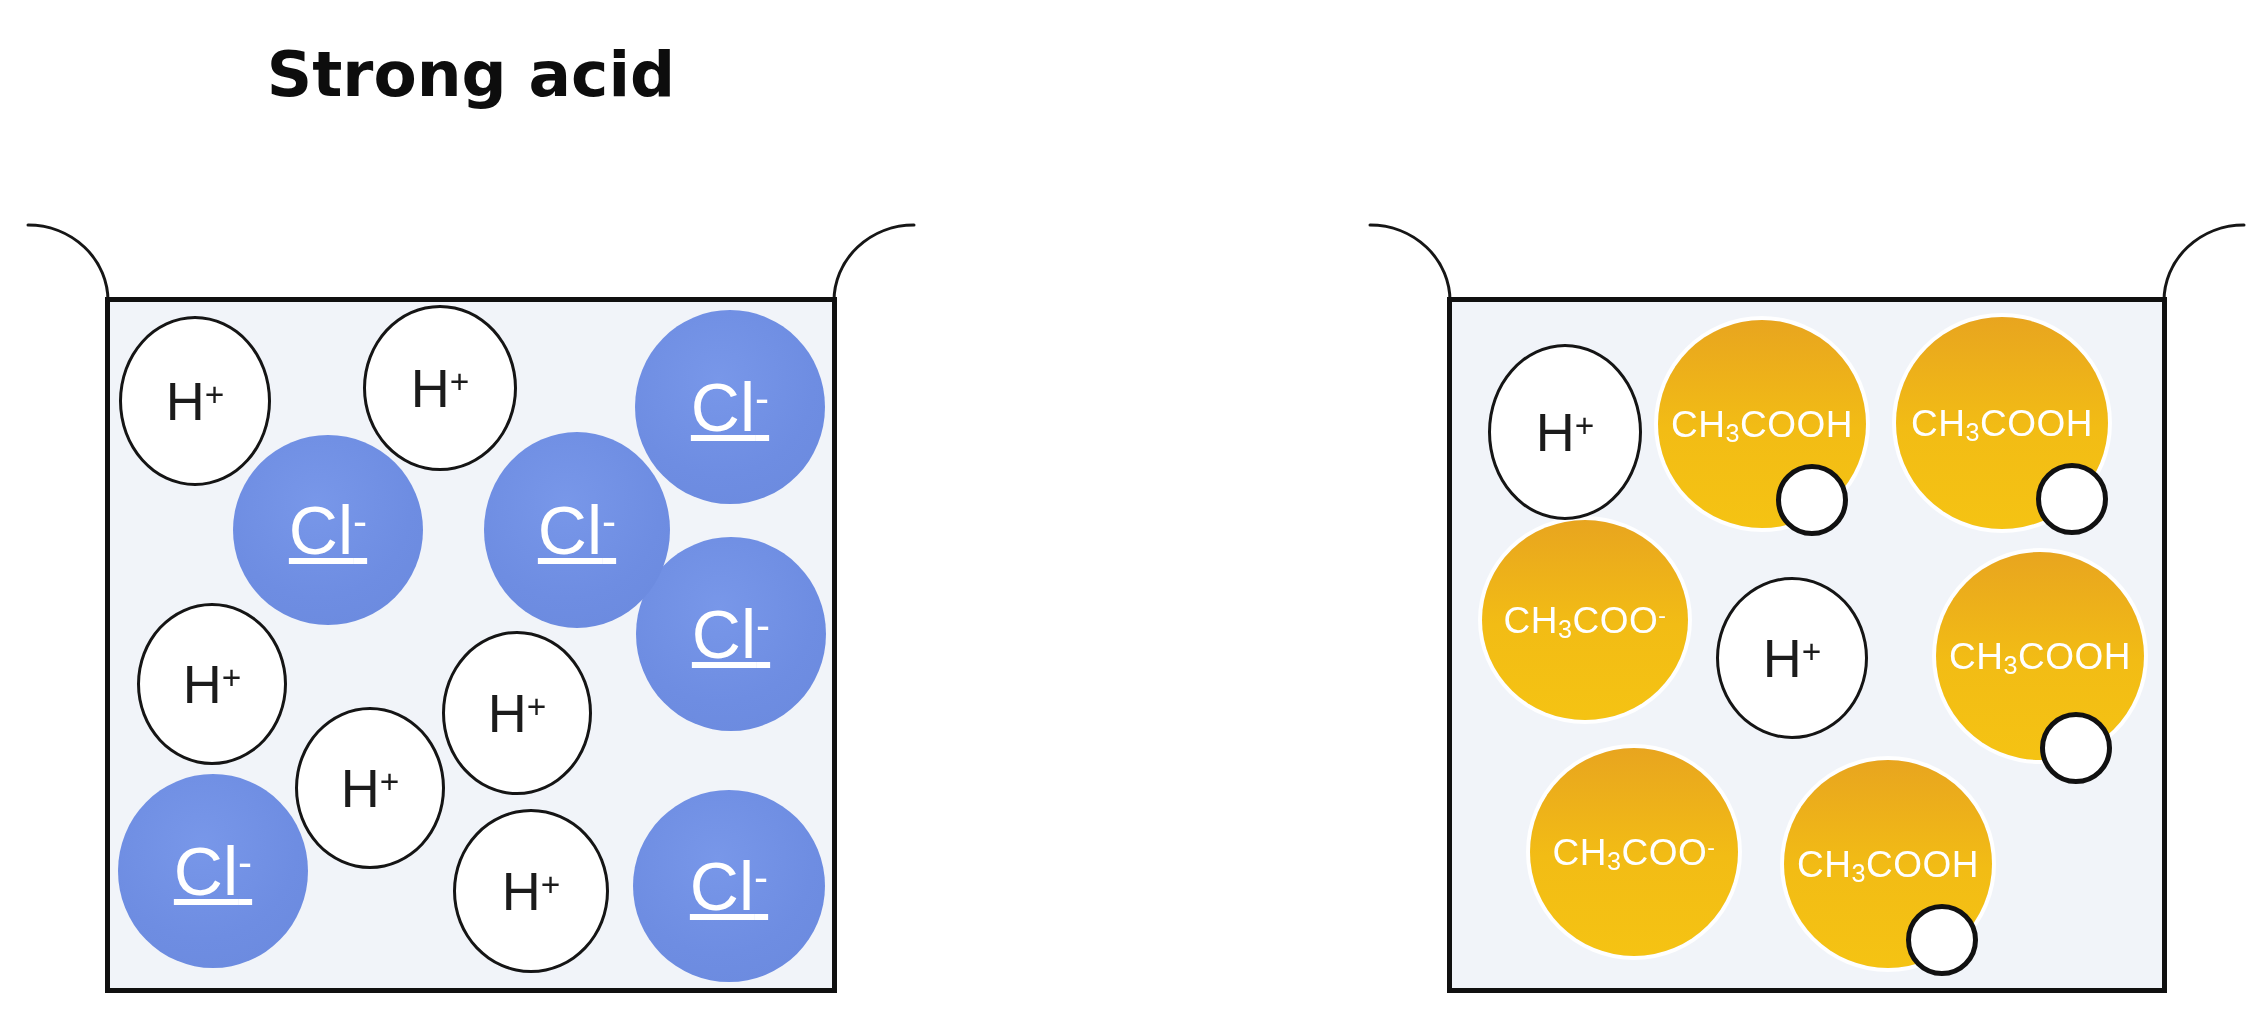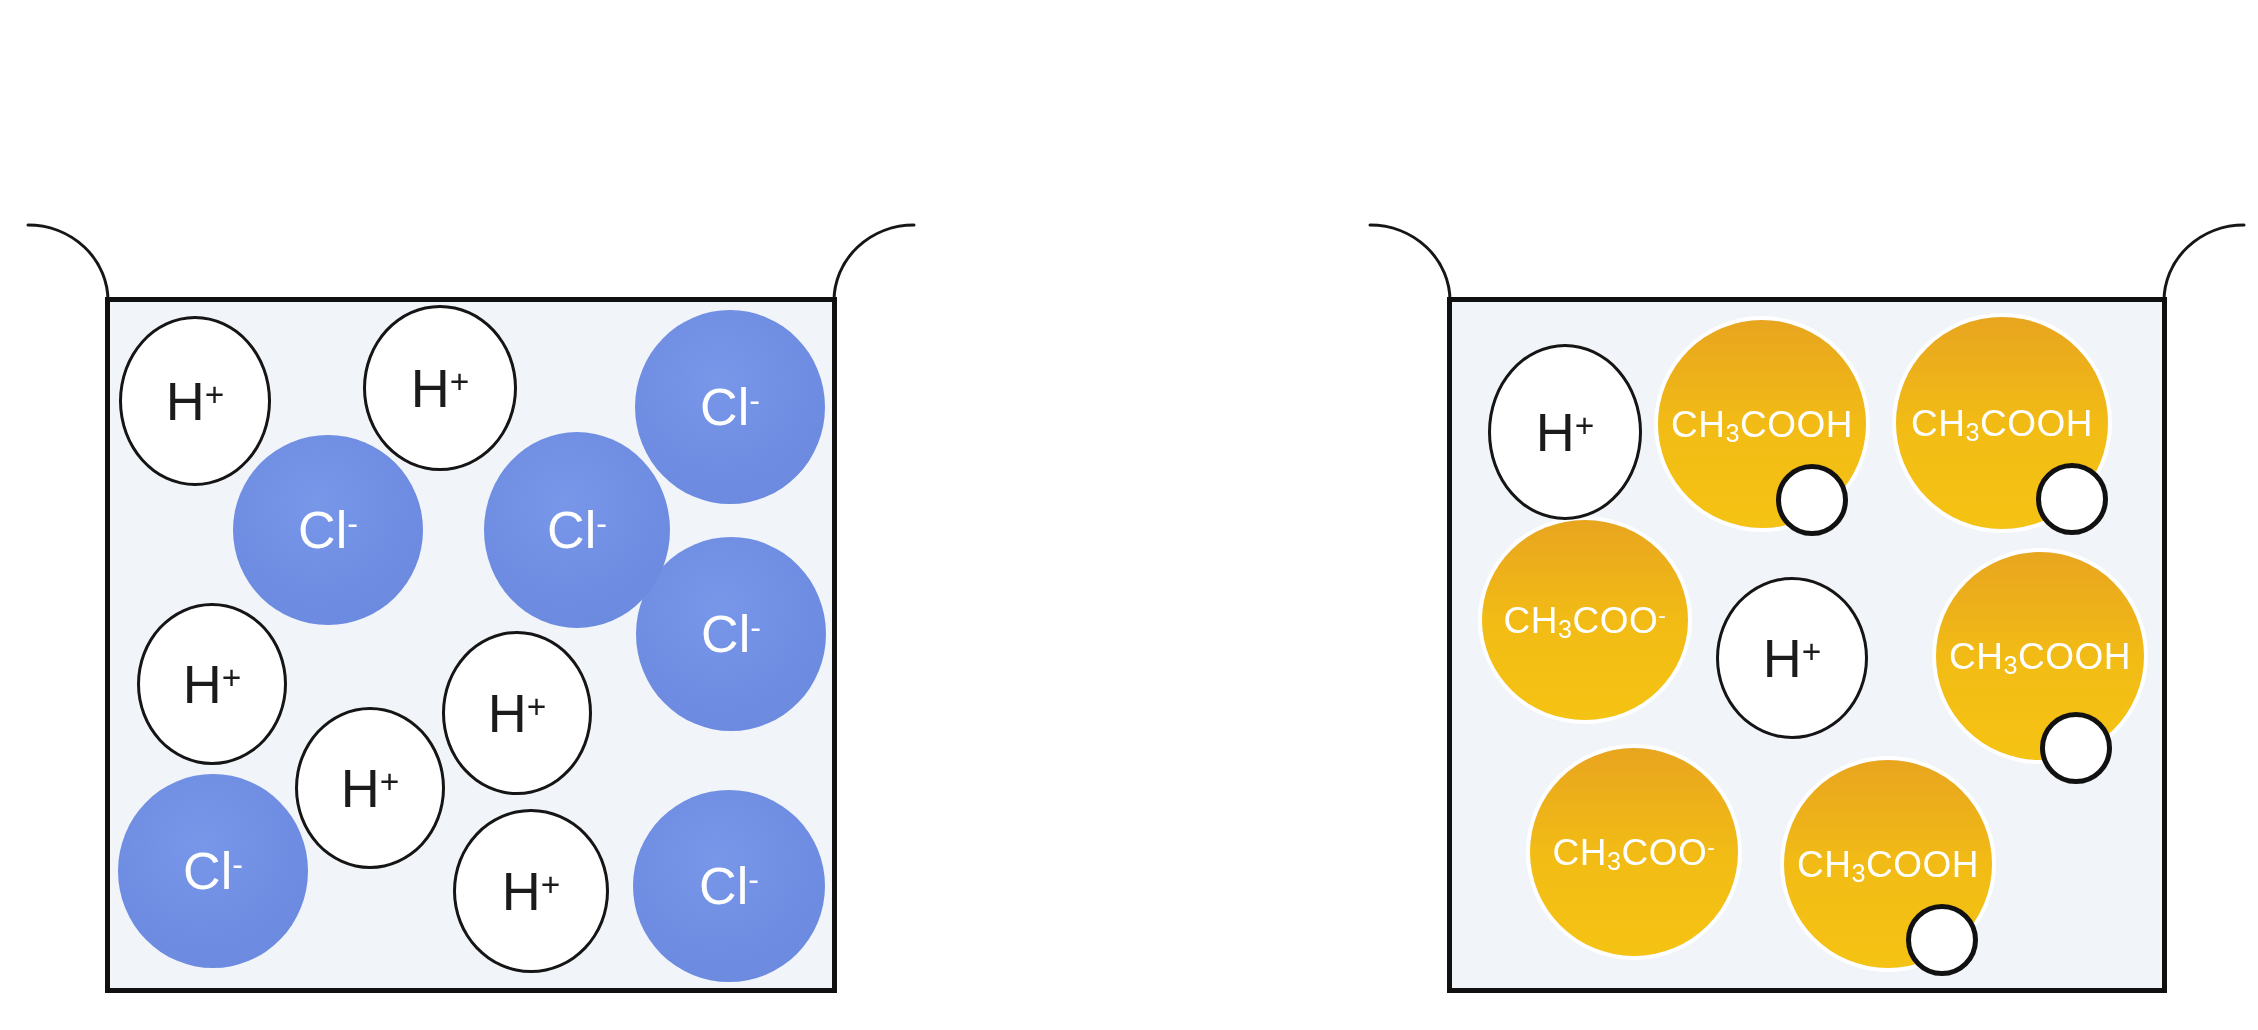--- a/index.html
+++ b/index.html
@@ -41,21 +41,22 @@
   .h-ion{
     background:#ffffff;
     border:3.5px solid #151515;
     color:#1b1b1b;
     font-size:54px;
   }
   .chloride-ion{
     background:radial-gradient(circle at 44% 36%, #7removed 0%, #6e8de2 60%);
     background:radial-gradient(circle at 44% 36%, #7897e9 0%, #6e8de2 58%, #6a89dd 100%);
     color:#ffffff;
-    font-size:52px;
+    font-size:68px;
+    text-decoration:underline;
   }
   .acetate-ion,.acetic-acid{
     background:linear-gradient(180deg, #e8a51f 0%, #f2bc15 52%, #f5c313 100%);
     color:#ffffff;
     font-size:37px;
     letter-spacing:0.5px;
     box-shadow:0 0 0 4px rgba(255,255,255,0.95);
   }
   .h-atom{
     position:absolute;
@@ -72,20 +73,21 @@
 <div id="canvas">
 
   <svg class="spouts" width="2258" height="1030" viewBox="0 0 2258 1030">
     <path d="M 28 225 A 80 76 0 0 1 108 301" fill="none" stroke="#161616" stroke-width="3" stroke-linecap="round"></path>
     <path d="M 914 225 A 80 76 0 0 0 834 301" fill="none" stroke="#161616" stroke-width="3" stroke-linecap="round"></path>
     <path d="M 1370 225 A 80 76 0 0 1 1450 301" fill="none" stroke="#161616" stroke-width="3" stroke-linecap="round"></path>
     <path d="M 2244 225 A 80 76 0 0 0 2164 301" fill="none" stroke="#161616" stroke-width="3" stroke-linecap="round"></path>
   </svg>
 
   <div class="panel">
+    <div class="panel-title" style="left: 110px; width: 722px;">Strong acid</div>
     <div class="beaker" style="left: 105px; top: 297px; width: 722px; height: 686px;"></div>
     <div class="particle-layer">
         <div class="particle chloride-ion" style="left: 635px; top: 310px; width: 190px; height: 194px;">
           <span class="lbl"><span>Cl</span><sup>-</sup></span>
         </div>
         <div class="particle chloride-ion" style="left: 636px; top: 537px; width: 190px; height: 194px;">
           <span class="lbl"><span>Cl</span><sup>-</sup></span>
         </div>
         <div class="particle chloride-ion" style="left: 484px; top: 432px; width: 186px; height: 196px;">
           <span class="lbl"><span>Cl</span><sup>-</sup></span>

